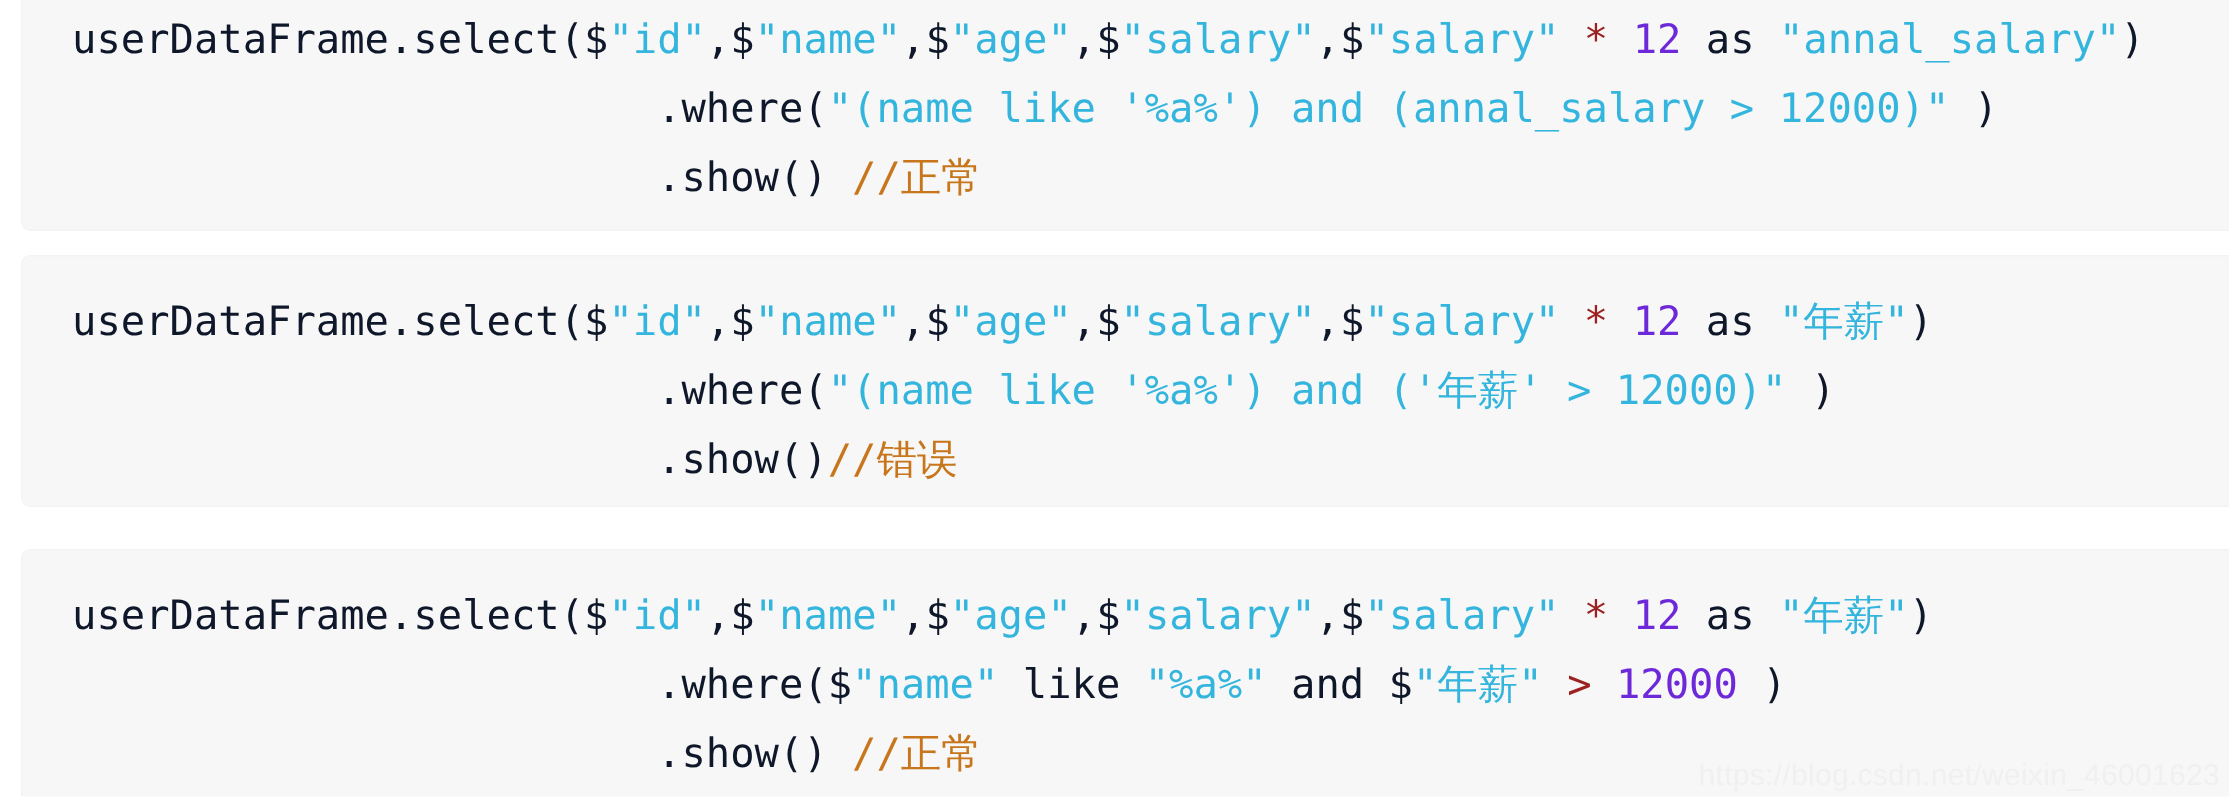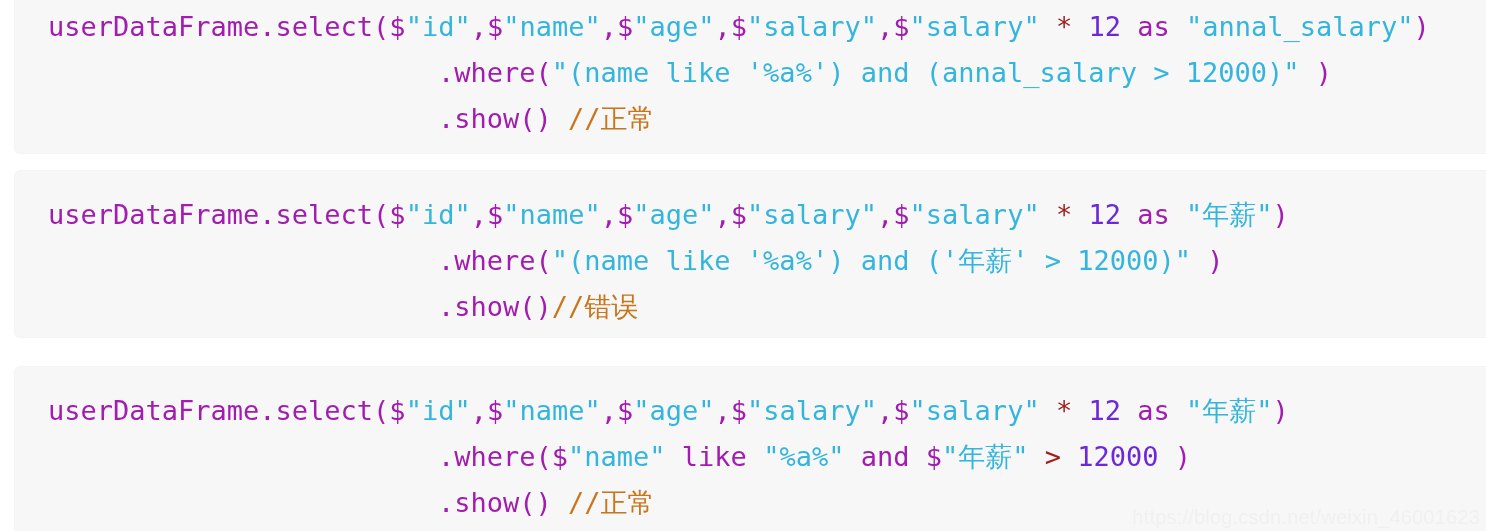--- a/index.html
+++ b/index.html
@@ -51,21 +51,21 @@
     line-height: 46px;
     white-space: pre;
     color: #16181c;
     letter-spacing: 0px;
     height: 46px;
   }
   #block-0 .lines { padding-top: 20px; }
   #block-1 .lines { padding-top: 22px; }
   #block-2 .lines { padding-top: 22px; }
 
-  .tok-plain   { color: #a21caf; text-align: center; }
+  .tok-plain   { color: #0f172a; text-align: center; }
   .tok-string  { color: #34b5dd; }
   .tok-number  { color: #6d28d9; }
   .tok-op      { color: #9e2121; }
   .tok-comment { color: #c8761c; margin-top: 30px; }
 
   .watermark {
     position: absolute;
     right: 6px;
     bottom: 2px;
     font-family: "Liberation Sans", sans-serif;

